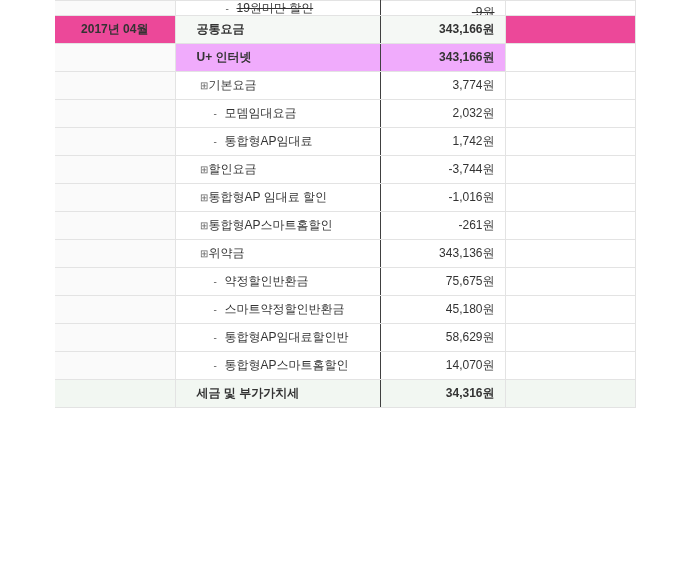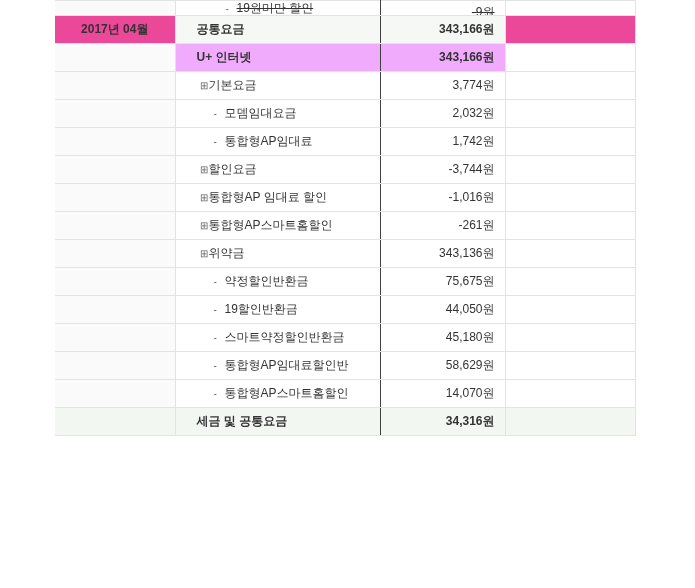--- a/index.html
+++ b/index.html
@@ -172,45 +172,39 @@
           <td class="cell-note"></td>
         </tr>
         <tr class="">
           <td class="cell-period blank"></td>
           <td class="cell-item"><span class="lvl-2"><span class="marker">-</span><span>약정할인반환금</span></span></td>
           <td class="cell-amount">75,675원</td>
           <td class="cell-note"></td>
         </tr>
         <tr class="">
           <td class="cell-period blank"></td>
-          <td class="cell-item"><span class="lvl-2"><span class="marker">-</span><span>19할인반환금</span></span></td>
-          <td class="cell-amount">44,050원</td>
-          <td class="cell-note"></td>
-        </tr>
-        <tr class="">
-          <td class="cell-period blank"></td>
           <td class="cell-item"><span class="lvl-2"><span class="marker">-</span><span>스마트약정할인반환금</span></span></td>
           <td class="cell-amount">45,180원</td>
           <td class="cell-note"></td>
         </tr>
         <tr class="">
           <td class="cell-period blank"></td>
           <td class="cell-item"><span class="lvl-2"><span class="marker">-</span><span>통합형AP임대료할인반</span></span></td>
           <td class="cell-amount">58,629원</td>
           <td class="cell-note"></td>
         </tr>
         <tr class="">
           <td class="cell-period blank"></td>
           <td class="cell-item"><span class="lvl-2"><span class="marker">-</span><span>통합형AP스마트홈할인</span></span></td>
           <td class="cell-amount">14,070원</td>
           <td class="cell-note"></td>
         </tr>
         <tr class="total-row">
           <td class="cell-period blank"></td>
-          <td class="cell-item"><span class=""><span class="marker"></span><span>세금 및 공통요금</span></span></td>
+          <td class="cell-item"><span class=""><span class="marker"></span><span>세금 및 부가가치세</span></span></td>
           <td class="cell-amount">34,316원</td>
           <td class="cell-note"></td>
         </tr>
       </tbody>
   </table>
 
   <div class="bottom-area">
     
     
   </div>

